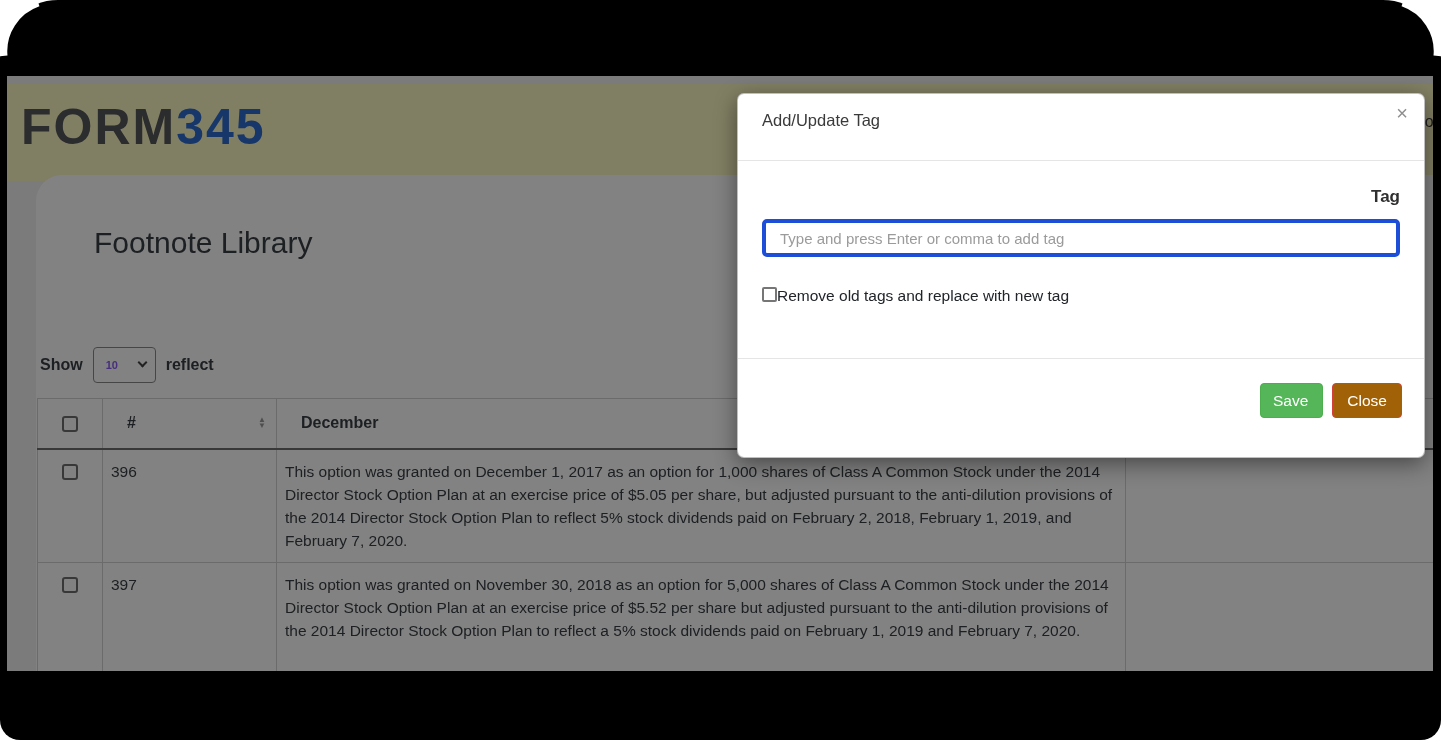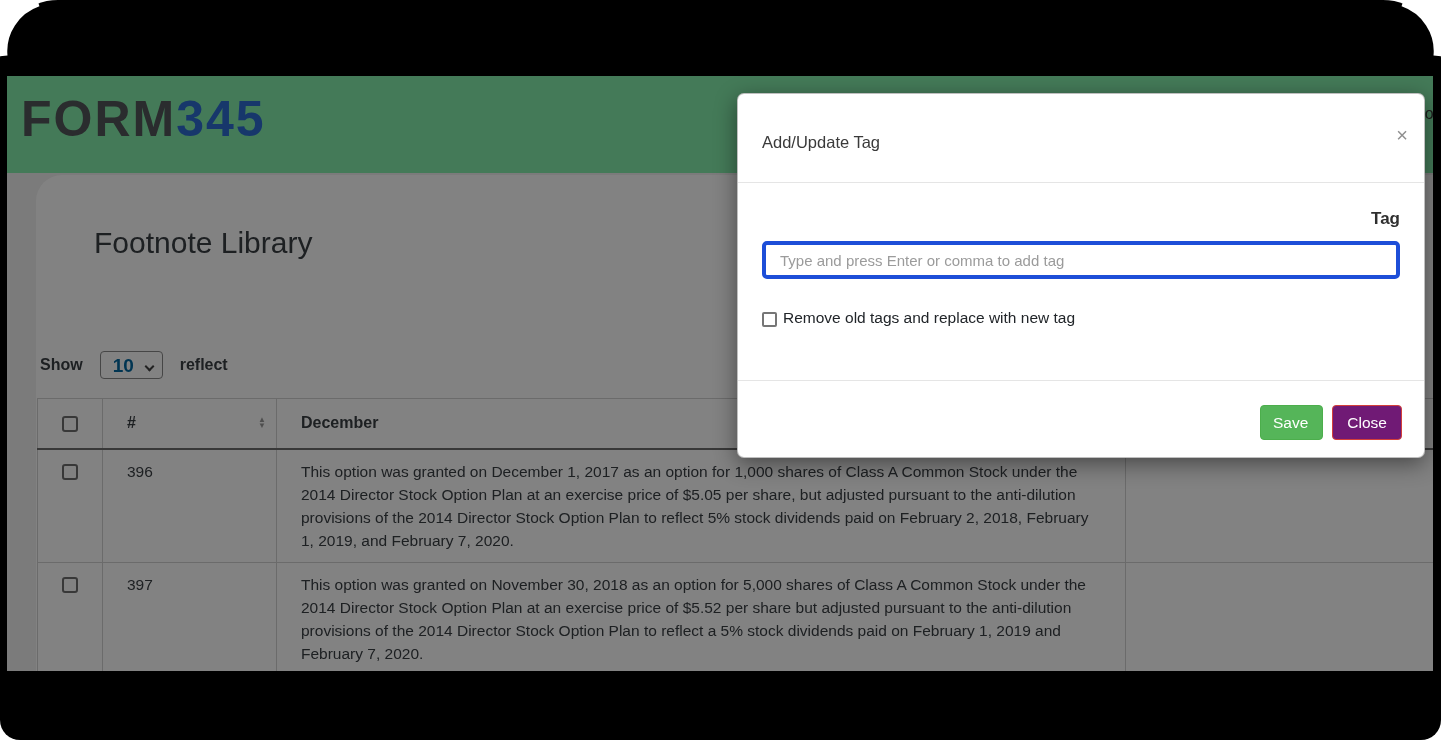--- a/index.html
+++ b/index.html
@@ -11,97 +11,97 @@
            background:#000; border-radius:58px 58px 20px 20px; }
   .corner-arc { position:absolute; pointer-events:none; }
   .corner-arc.tl { left:0; top:0; }
   .corner-arc.tr { right:0; top:0; }
 
   
   .viewport { position:absolute; left:7px; top:76px; width:1426px; height:595px;
               background:#f1f1f1; overflow:hidden; }
 
   
-  .navbar { position:absolute; left:0; top:0; right:0; height:97px; background:#86efac; }
+  .navbar { position:absolute; left:0; top:8px; right:0; height:97px; background:#fef9c3; }
   .logo { position:absolute; left:14px; top:18px; font-size:50px; font-weight:900;
           letter-spacing:2px; line-height:1; cursor:pointer; }
   .logo .dark { color:#54565a; }
   .logo .accent { color:#2d6dd2; }
   .logout { position:absolute; left:1391px; top:29px; font-size:16px; color:#3c3c3c;
             white-space:nowrap; cursor:pointer; }
 
   
   .content-card { position:absolute; left:29px; top:99px; right:-20px; bottom:-20px;
                   background:#fff; border-top-left-radius:26px; }
 
   .page-title { position:absolute; left:58px; top:150px; font-size:30px; font-weight:400;
                 color:#3a3f44;margin-left:29px; }
 
   
   .length-control { position:absolute; left:33px; top:272px; height:34px;
-                    display:flex; align-items:center; gap:17px;
+                    display:flex; align-items:center; gap:10px;
                     font-size:16px; font-weight:bold; color:#3a3f44; }
   .select-wrap { position:relative; display:inline-block; }
-  .select-wrap select { appearance:none; -webkit-appearance:none; width:63px; height:28px;
-          border:1px solid #8a8a8a; border-radius:4px; background:#fff; color:#0369a1;
-          font-family:"Liberation Sans",sans-serif; font-size:19px; font-weight:bold;
+  .select-wrap select { appearance:none; -webkit-appearance:none; width:63px; height:36px;
+          border:1px solid #8a8a8a; border-radius:4px; background:#fff; color:#8b5cf6;
+          font-family:"Liberation Sans",sans-serif; font-size:11px; font-weight:bold;
           padding:0 20px 0 12px; }
   .select-wrap .chev { position:absolute; right:10px; top:12px; width:7px; height:7px;
           border-right:2px solid #444; border-bottom:2px solid #444;
           transform:rotate(45deg); pointer-events:none; }
 
   
   table.footnotes { position:absolute; left:30px; top:322px; width:1600px;
                     border-collapse:collapse; table-layout:fixed;
                     color:#3a3f44; }
   table.footnotes th, table.footnotes td { border:1px solid #d2d2d2; }
   table.footnotes thead th { height:50px; text-align:left; font-size:16px; font-weight:bold;
                     padding:4px 10px 4px 24px; position:relative; vertical-align:middle;
                     border-bottom:2px solid #6e6e6e; cursor:pointer; }
   table.footnotes thead th.cb, table.footnotes tbody td.cb { text-align:center; padding:10px 0; }
-  table.footnotes tbody td { vertical-align:top; padding:10px 24px; font-size:15.5px;
+  table.footnotes tbody td { vertical-align:top; padding:10px 8px; font-size:15.5px;
                     line-height:23px; }
   table.footnotes tbody tr { height:113px; }
   .sort-icon { position:absolute; right:10px; top:50%; transform:translateY(-50%);
                display:flex; flex-direction:column; line-height:6px; font-size:8px;
                color:rgba(0,0,0,0.4); }
 
   input.cbx { appearance:none; -webkit-appearance:none; width:16px; height:16px;
               border:2px solid #6f6f6f; border-radius:3px; background:#fdfdfd;
               cursor:pointer; vertical-align:middle; }
 
   
   .backdrop { position:absolute; inset:0; background:rgba(0,0,0,0.49); z-index:10; }
 
   
   .modal { position:absolute; left:730px; top:17px; width:688px; height:365px; z-index:20;
            background:#fff; border:1px solid rgba(0,0,0,0.25); border-radius:7px;
            box-shadow:0 6px 22px rgba(0,0,0,0.45); }
   .modal-header { position:relative; height:67px; padding:17px 24px 0 24px;
-                  border-bottom:1px solid #e5e5e5;margin-top:22px; }
+                  border-bottom:1px solid #e5e5e5; }
   .modal-title { font-size:16.5px; color:#3a3a3a; }
   .modal-x { position:absolute; right:16px; top:8px; font-size:20px; color:#8f8f8f;
              background:none; border:none; cursor:pointer;
              font-family:"Liberation Sans",sans-serif; }
   .modal-body { height:197px; padding:26px 24px 0 24px; }
   .tag-label { font-size:17px; font-weight:bold; color:#2f2f2f;text-align:right; }
   .tag-input { margin-top:12px; width:100%; height:38px; border:4px solid #1d4ed8;
                border-radius:5px; padding:0 14px; font-size:15px; color:#333;
                font-family:"Liberation Sans",sans-serif; }
   .tag-input::placeholder { color:#9b9b9b; }
-  .replace-row { margin-top:30px; display:flex; align-items:flex-end; gap:6px;
+  .replace-row { margin-top:30px; display:flex; align-items:flex-start; 
                  font-size:15.5px; color:#212529; }
   .replace-row input { appearance:none; -webkit-appearance:none; width:15px; height:15px;
                  border:2px solid #767676; border-radius:2px; background:#fff; cursor:pointer; }
   .modal-footer { height:101px; border-top:1px solid #e5e5e5;
                   padding:24px 22px 0 0; display:flex; justify-content:flex-end; gap:9px; }
   .btn { height:35px; border-radius:4px; font-size:15.5px; color:#fff; cursor:pointer;
          font-family:"Liberation Sans",sans-serif; padding:0 14px; }
   .btn-save { background:#55b559; border:1px solid #4cae4c;padding-left:12px; }
-  .btn-close { background:#701a75; border:1px solid #d43f3a; }
+  .btn-close { background:#a16207; border:1px solid #d43f3a; }
 </style>
 </head>
 <body>
 
 <div class="frame">
 
   <div class="viewport">
 
     <div class="navbar">
       <div class="logo">

